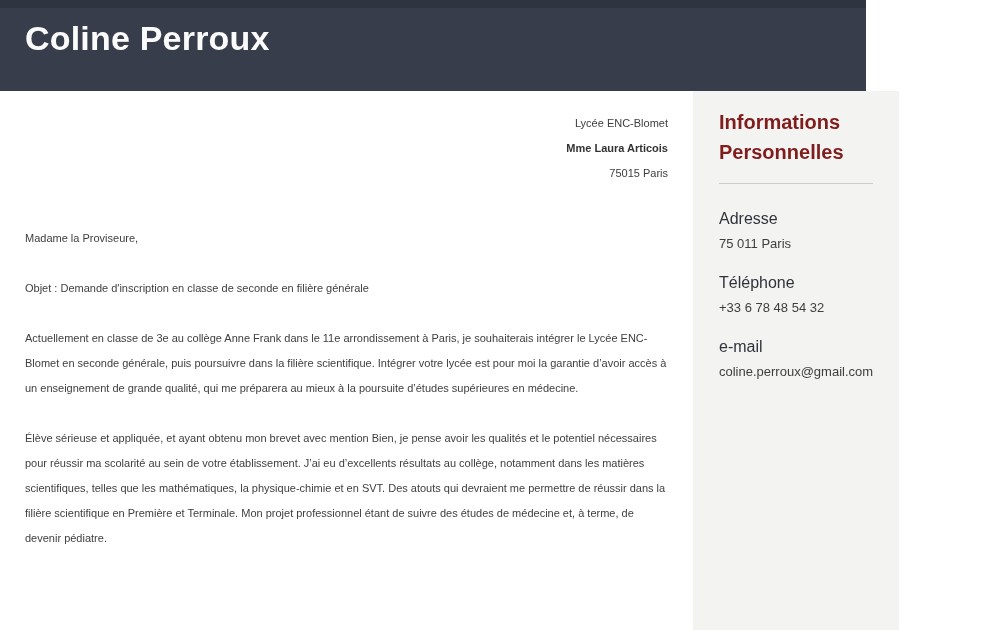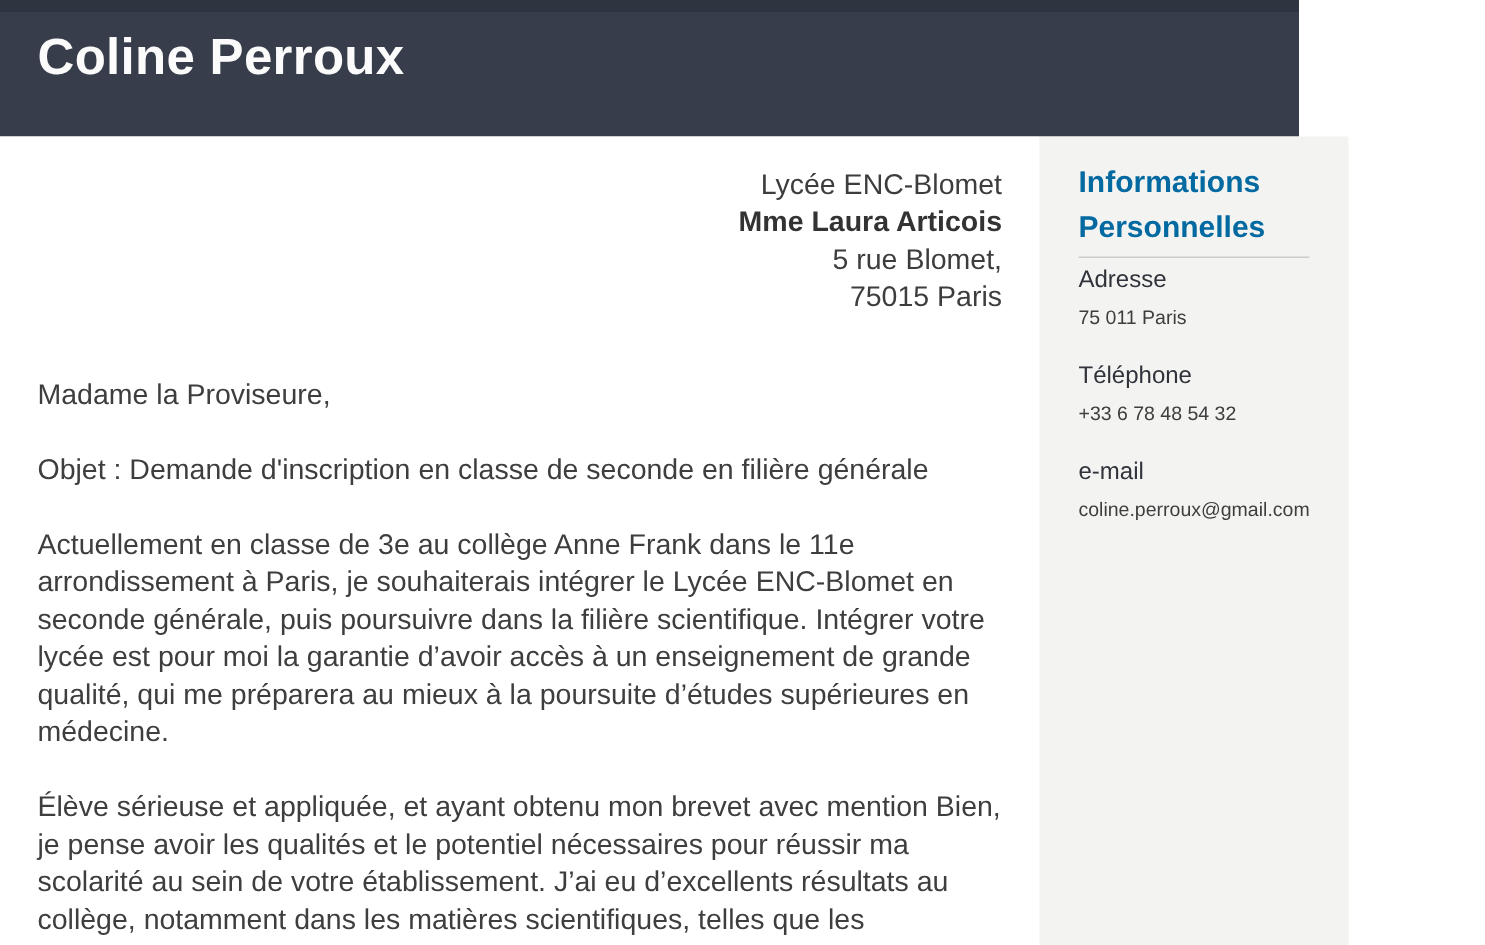--- a/index.html
+++ b/index.html
@@ -27,21 +27,21 @@
     letter-spacing: 0.2px;
   }
 
   
   .content { flex: 1; display: flex; min-height: 0; }
   .main {
     width: 693px; flex: 0 0 693px;
     background: #ffffff;
     padding: 20px 25px 0 25px;
     color: #3e3e3e;
-    font-size: 19px;
+    font-size: 11px;
   }
   .sidebar {
     flex: 1;
     background: #f3f3f2;
     padding: 16px 26px 0 26px;
   }
 
   
   .recipient {
     text-align: right;
@@ -52,24 +52,24 @@
   .recipient .bold-line { font-weight: bold; color: #333333; }
 
   
   .letter p { line-height: 25px; margin-bottom: 25px; color: #3e3e3e; }
 
   
   .sidebar h2 {
     font-size: 20px;
     line-height: 30px;
     font-weight: bold;
-    color: #0369a1;
-    padding-bottom: 4px;
+    color: #7f1d1d;
+    padding-bottom: 16px;
     border-bottom: 1px solid #cccccc;
-    margin-bottom: 2px;
+    margin-bottom: 22px;
   }
   .info-item { margin-bottom: 14px; }
   .info-label {
     font-weight: normal;
     font-size: 16px;
     line-height: 25px;
     color: #30333a;
   }
   .info-value {
     font-size: 13px;
@@ -87,21 +87,20 @@
     <h1>Coline Perroux</h1>
   </div>
 
   <div class="content">
 
     <div class="main">
 
       <div class="recipient">
         <div>Lycée ENC-Blomet</div>
         <div class="bold-line">Mme Laura Articois</div>
-        <div>5 rue Blomet,</div>
         <div>75015 Paris</div>
       </div>
 
       <div class="letter">
         <p>Madame la Proviseure,</p>
         <p>Objet : Demande d'inscription en classe de seconde en filière générale</p>
         <p>Actuellement en classe de 3e au collège Anne Frank dans le 11e arrondissement à Paris, je souhaiterais intégrer le Lycée ENC-Blomet en seconde générale, puis poursuivre dans la filière scientifique. Intégrer votre lycée est pour moi la garantie d’avoir accès à un enseignement de grande qualité, qui me préparera au mieux à la poursuite d’études supérieures en médecine.</p>
         <p>Élève sérieuse et appliquée, et ayant obtenu mon brevet avec mention Bien, je pense avoir les qualités et le potentiel nécessaires pour réussir ma scolarité au sein de votre établissement. J’ai eu d’excellents résultats au collège, notamment dans les matières scientifiques, telles que les mathématiques, la physique-chimie et en SVT. Des atouts qui devraient me permettre de réussir dans la filière scientifique en Première et Terminale. Mon projet professionnel étant de suivre des études de médecine et, à terme, de devenir pédiatre.</p>
       </div>
 

